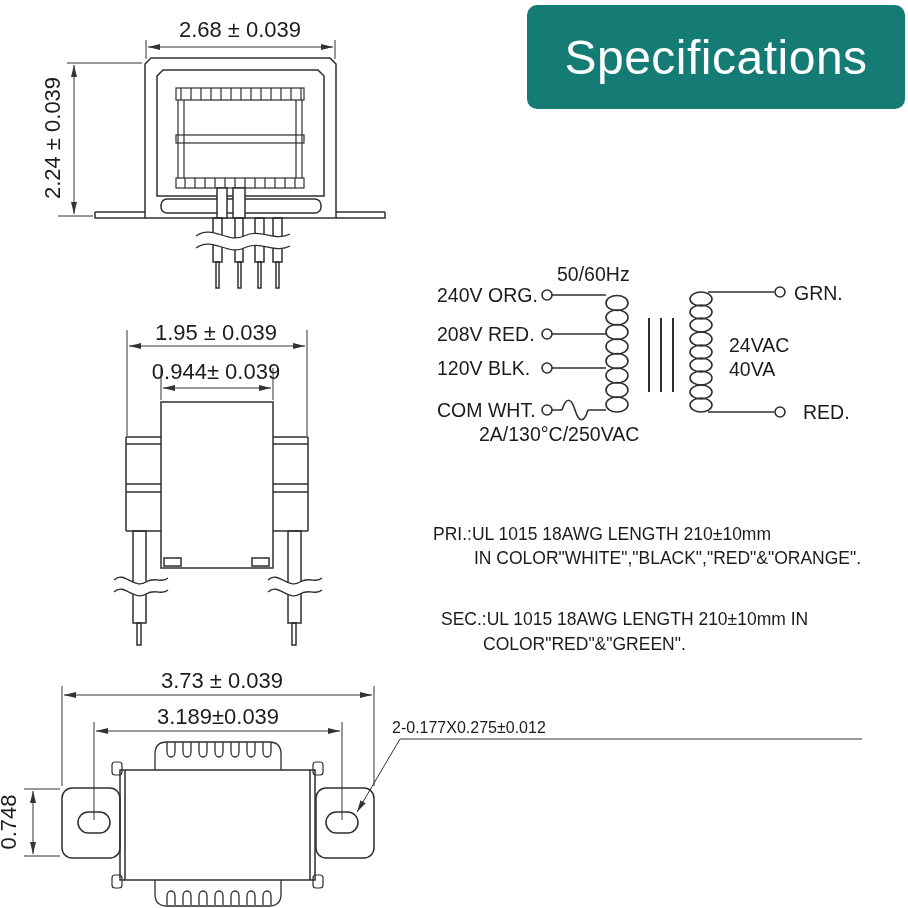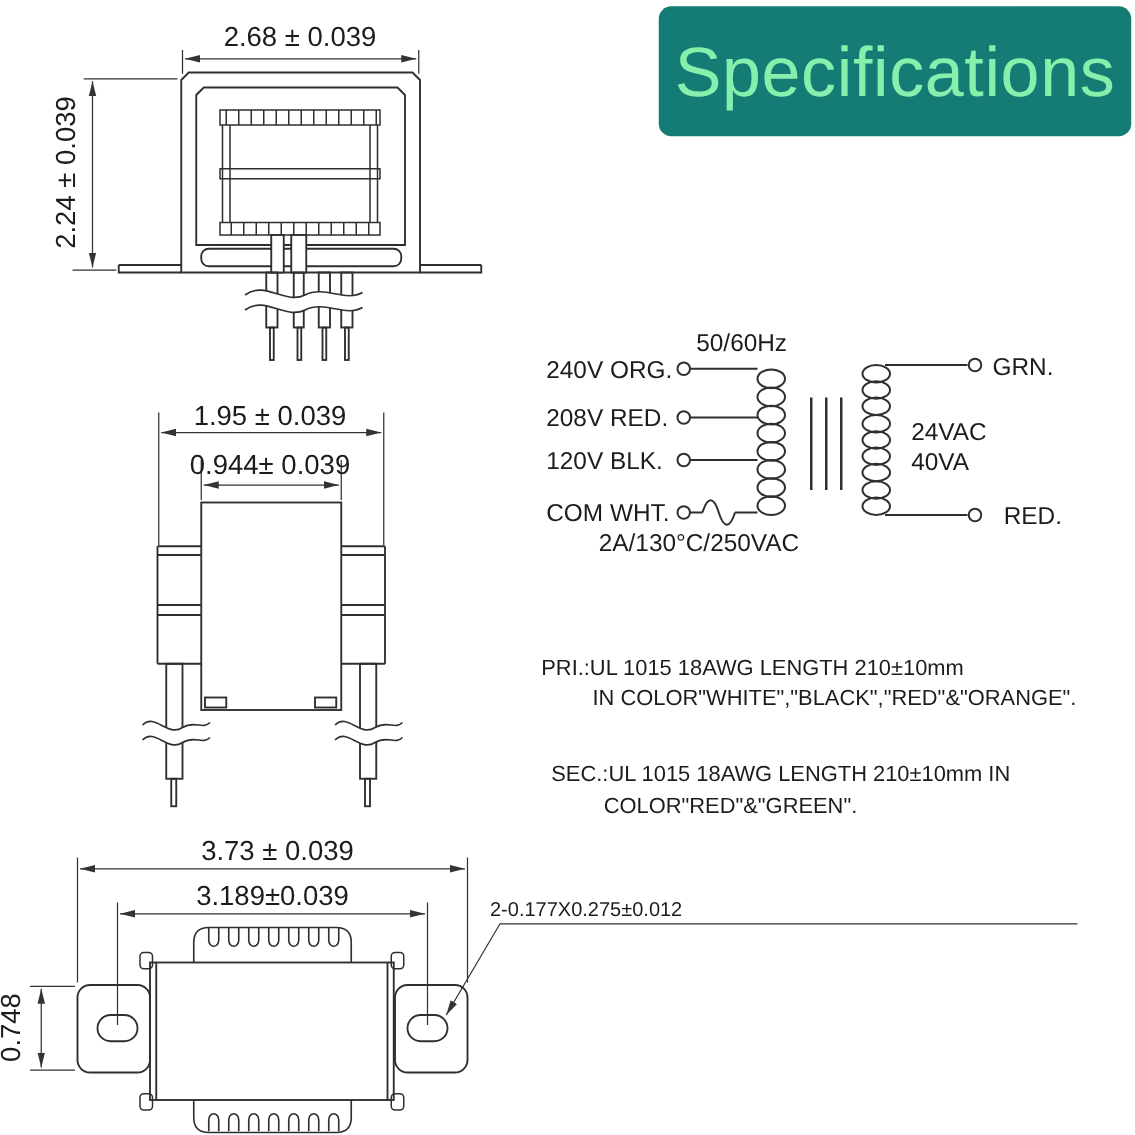--- a/index.html
+++ b/index.html
@@ -2,21 +2,21 @@
 <html><head>
 <meta charset="utf-8">
 <style>
   html,body{margin:0;padding:0;background:#ffffff;}
   .canvas{position:relative;width:908px;height:908px;background:#fff;overflow:hidden;
           font-family:"Liberation Sans",sans-serif;}
   .canvas svg{position:absolute;left:0;top:0;}
   .banner{position:absolute;left:527px;top:5px;width:378px;height:104px;
           background:#147c75;border-radius:10px;display:flex;align-items:center;
           justify-content:center;}
-  .banner span{color:#86efac;font-size:56px;letter-spacing:0.5px;}
+  .banner span{color:#ffffff;font-size:48px;letter-spacing:0.5px;}
   text{fill:#1c1c1c;font-family:"Liberation Sans",sans-serif;}
   .dimtxt{font-size:22px;}
   .schtxt{font-size:19.5px;}
   .notetxt{font-size:17.5px;}
   .calltxt{font-size:16px;}
 </style>
 </head>
 <body>
 
 <div class="canvas">

